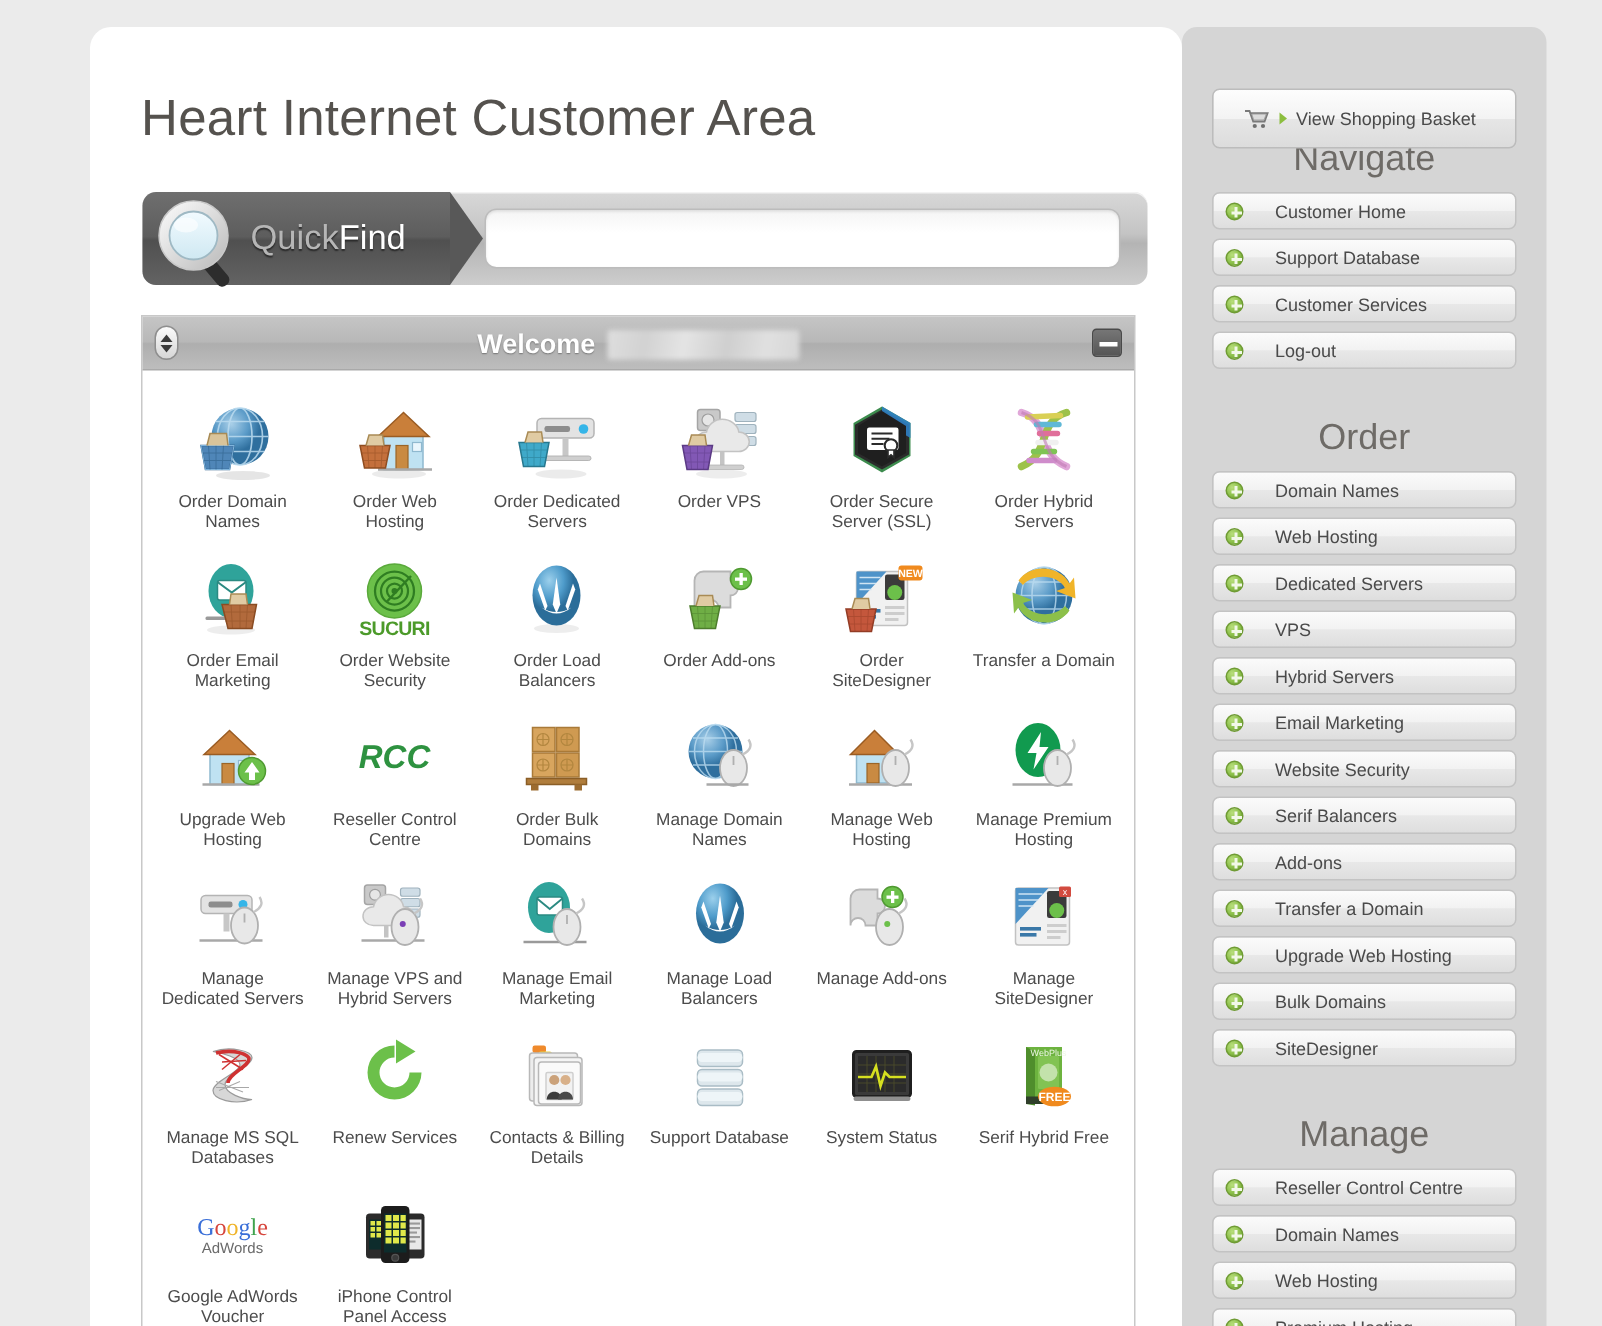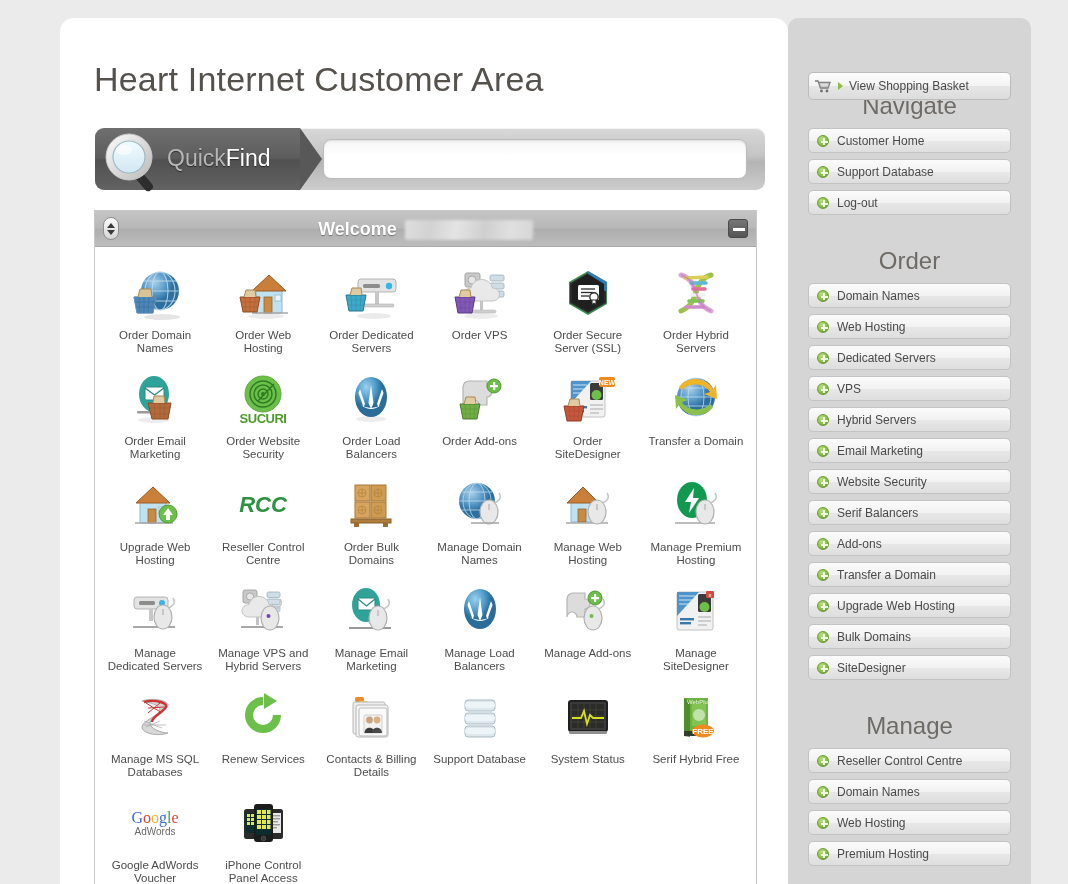--- a/index.html
+++ b/index.html
@@ -177,27 +177,27 @@
   
   .sidebar {
     position: absolute;
     left: 788px; top: 18px;
     width: 243px; height: 866px;
     background: #d5d5d5;
     border-radius: 10px 10px 0 0;
   }
   .basket-btn {
     position: absolute;
-    left: 20px; top: 54px;
-    width: 203px; height: 28px;
+    left: 20px; top: 41px;
+    width: 203px; height: 40px;
     border-radius: 5px;
     border: 1px solid #bcbcbc;
     background: linear-gradient(to bottom,#fdfdfd 0%,#f3f3f3 50%,#e6e6e6 51%,#dcdcdc 100%);
     display: flex; align-items: center;
-    padding-left: 5px; gap: 6px;
+    padding-left: 20px; gap: 6px;
     cursor: pointer;
   }
   .basket-label {
     font-size: 12px; color: #4a4a4a;
   }
   .grn-tri { width:0;height:0;border-top:4px solid transparent;border-bottom:4px solid transparent;border-left:5px solid #8cbe3f; }
 
   .side-heading {
     text-align: center;
     font-size: 24px;
@@ -210,21 +210,21 @@
     height: 25px;
     margin-bottom: 6px;
     border-radius: 5px;
     border: 1px solid #c3c3c3;
     background: linear-gradient(to bottom,#fbfbfb 0%,#f2f2f2 50%,#e8e8e8 51%,#dedede 100%);
     display: flex; align-items: center;
     padding-left: 8px; gap: 8px;
     cursor: pointer;
   }
   .side-item-label {
-    font-size: 12px; color: #4a4a4a; white-space: nowrap;
+    font-size: 12px; color: #4a4a4a; white-space: nowrap; margin-left: 13px;
   }
   .bullet {
     width: 12px; height: 12px; border-radius: 50%;
     background: radial-gradient(circle at 35% 30%, #b8de7c 0%, #8cc04a 55%, #5d8b29 100%);
     border: 1px solid #6f9b34;
     position: relative; flex: none;
   }
   .bullet::before { content:""; position:absolute; left:5px; top:2.5px; width:2px; height:7px; background:#f2f8e8; }
   .bullet::after  { content:""; position:absolute; left:2.5px; top:5px; width:7px; height:2px; background:#f2f8e8; }
 
@@ -978,20 +978,24 @@
         <div class="side-item">
           <span class="bullet"></span>
           <span class="side-item-label">Customer Home</span>
         </div>
         <div class="side-item">
           <span class="bullet"></span>
           <span class="side-item-label">Support Database</span>
         </div>
         <div class="side-item">
           <span class="bullet"></span>
+          <span class="side-item-label">Customer Services</span>
+        </div>
+        <div class="side-item">
+          <span class="bullet"></span>
           <span class="side-item-label">Log-out</span>
         </div>
       </div>
 
       <div class="side-heading">Order</div>
       <div class="side-list">
         <div class="side-item">
           <span class="bullet"></span>
           <span class="side-item-label">Domain Names</span>
         </div>

